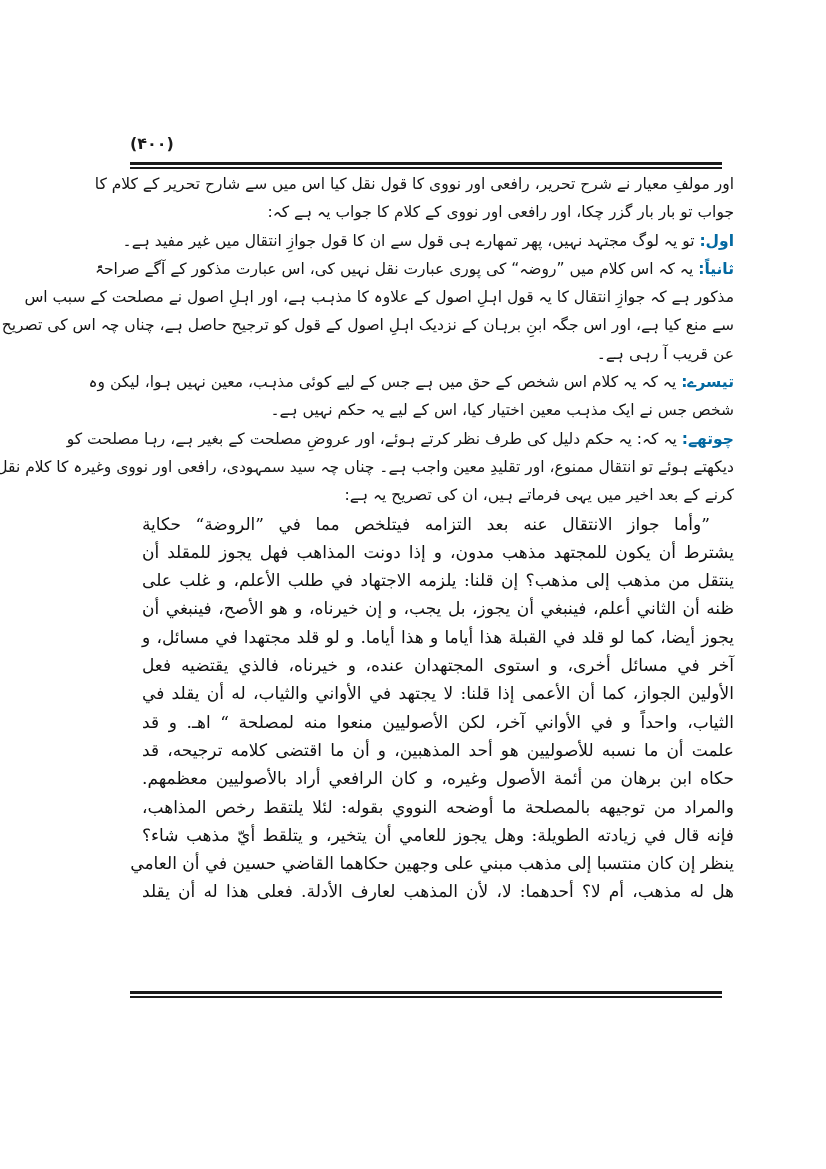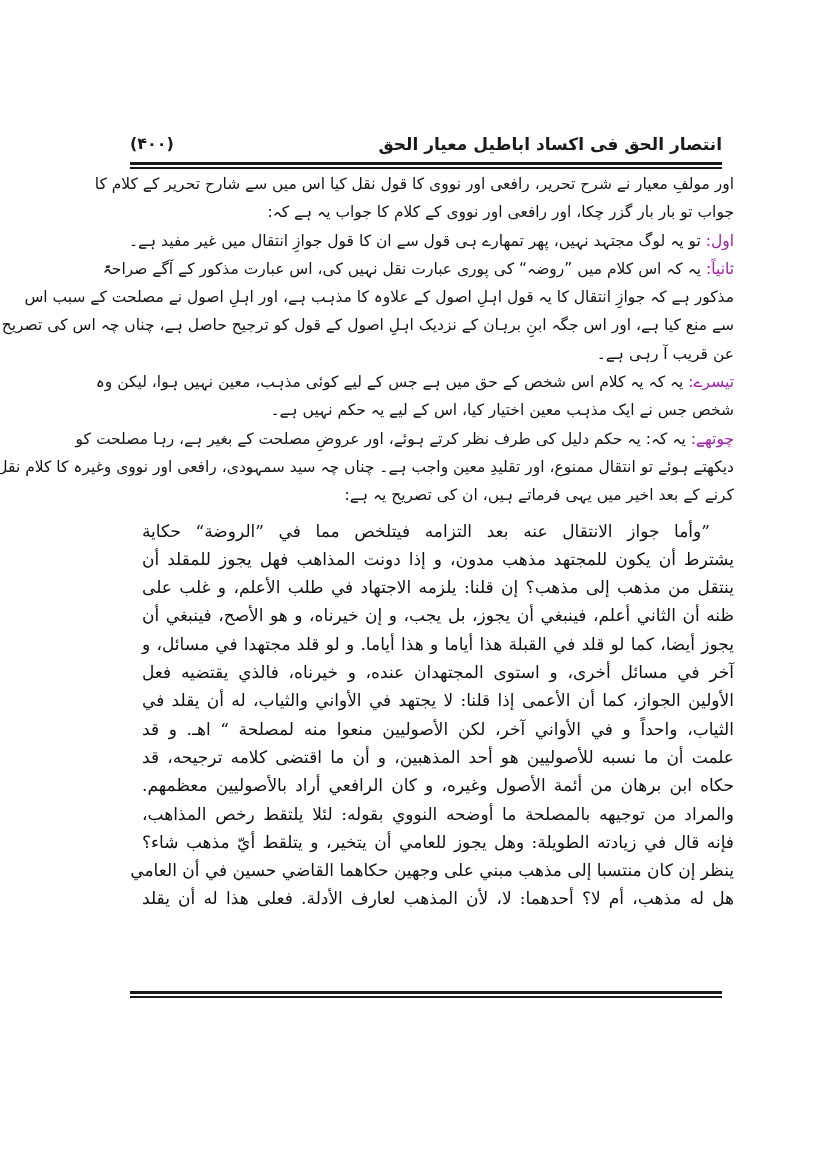--- a/index.html
+++ b/index.html
@@ -77,43 +77,42 @@
       font-size: 15.5px;
       height: 28.3px;
       line-height: 28.3px;
       white-space: nowrap;
       text-align: justify;
       text-align-last: justify;
       color: #151515;
     }
     .urdu-line.short { text-align-last: right; }
     .label {
-      font-weight: normal;
-      color: #a21caf;
+      font-weight: bold;
+      color: #0369a1;
     }
-    .arabic-block { margin-top: 7px; }
+    .arabic-block { margin-top: 0; }
     .arabic-line {
       font-family: "DejaVu Serif", serif;
       font-size: 17px;
       height: 28.3px;
       line-height: 28.3px;
       white-space: nowrap;
       text-align: justify;
       text-align-last: justify;
       color: #111;
     }
     .arabic-line.indent { padding-right: 24px; }
   </style>
 </head>
 <body>
 
 <div class="page">
 
   <div class="header">
-    <span class="header-title">انتصار الحق فی اکساد اباطیل معیار الحق</span>
     <span class="page-number">(۴۰۰)</span>
   </div>
 
   <div class="rule-double header-rule">
     <div class="thick"></div>
       <div class="gap"></div>
       <div class="thin"></div>
   </div>
 
   <div class="body">

